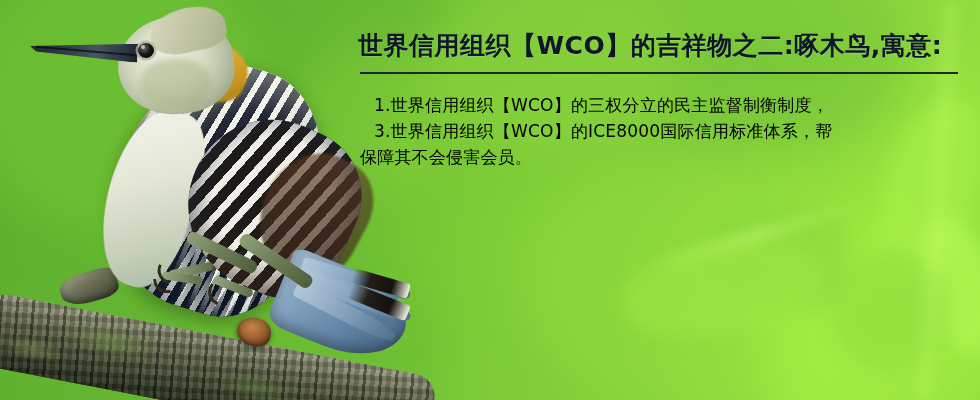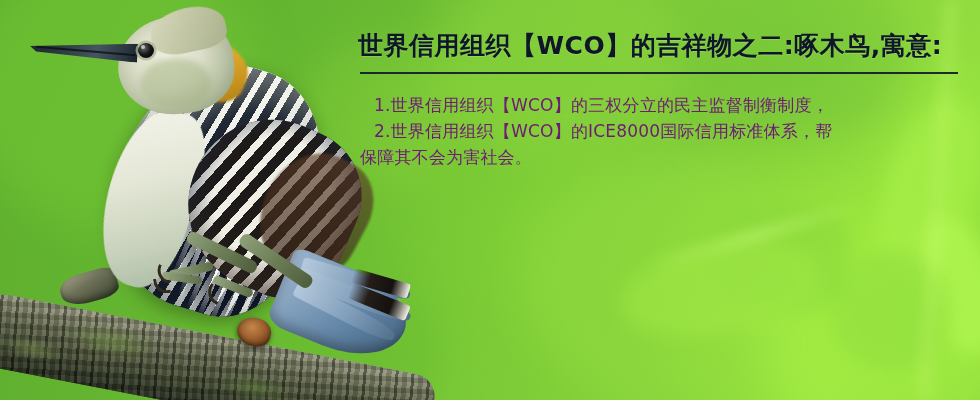--- a/index.html
+++ b/index.html
@@ -294,21 +294,21 @@
     background:#111b2c;
     opacity:.92;
   }
   .body-text {
     position:absolute; left:8px; top:92px;
     width:614px;
   }
   .line {
     font-size:17px;
     line-height:26px;
-    color:#701a75;
+    color:#000000;
     white-space:nowrap;
     letter-spacing:.2px;
   }
   .line.indent { text-indent:14px; }
 </style>
 </head>
 <body>
 
 <div class="banner">
 
@@ -376,18 +376,18 @@
       <div class="claw c2"></div>
       <div class="claw c3"></div>
     </div>
   </div>
 
   <div class="text-col">
     <div class="title">世界信用组织【WCO】的吉祥物之二:啄木鸟,寓意:</div>
     <div class="divider"></div>
     <div class="body-text">
       <div class="line indent">1.世界信用组织【WCO】的三权分立的民主监督制衡制度，</div>
-      <div class="line indent">2.世界信用组织【WCO】的ICE8000国际信用标准体系，帮</div>
-      <div class="line">保障其不会为害社会。</div>
+      <div class="line indent">3.世界信用组织【WCO】的ICE8000国际信用标准体系，帮</div>
+      <div class="line">保障其不会侵害会员。</div>
     </div>
   </div>
 
 </div>
 
 </body></html>

